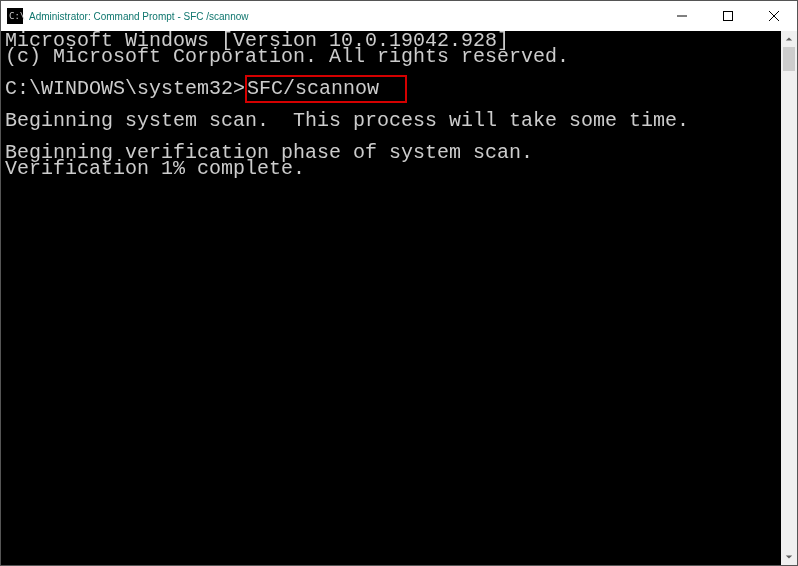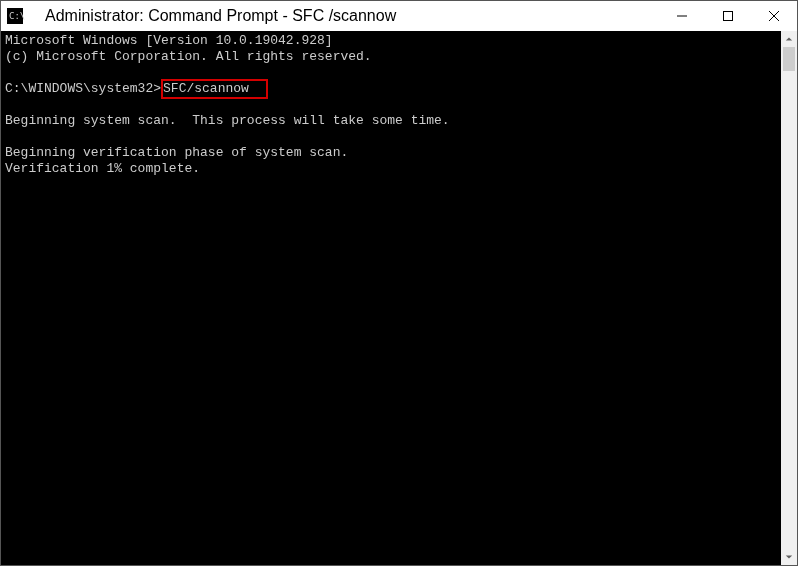--- a/index.html
+++ b/index.html
@@ -36,24 +36,23 @@
       background: #000;
       color: #ccc;
       font-size: 9px;
       line-height: 16px;
       text-align: left;
       padding-left: 2px;
       font-family: Consolas, monospace;
       margin-right: 6px;
     }
     .titlebar-title {
-      font-size: 16px;
-      color: #000000;
+      font-size: 10px;
+      color: #0f766e;
       flex: 0 0 auto;
-      margin-left: 16px;
     }
     .titlebar-spacer {
       flex: 1;
     }
     .win-btn {
       width: 46px;
       height: 30px;
       display: flex;
       align-items: center;
       justify-content: center;
@@ -70,21 +69,21 @@
     .client-wrap {
       flex: 1;
       display: flex;
       background: #000;
     }
     .terminal {
       flex: 1;
       background: #000;
       color: #ccc;
       font-family: Consolas, "Courier New", monospace;
-      font-size: 13px;
+      font-size: 20px;
       line-height: 16px;
       padding: 2px 4px;
       white-space: pre;
       overflow: hidden;
     }
     .terminal .line {
       white-space: pre;
     }
     .highlight-box {
       border: 2px solid #d40000;

